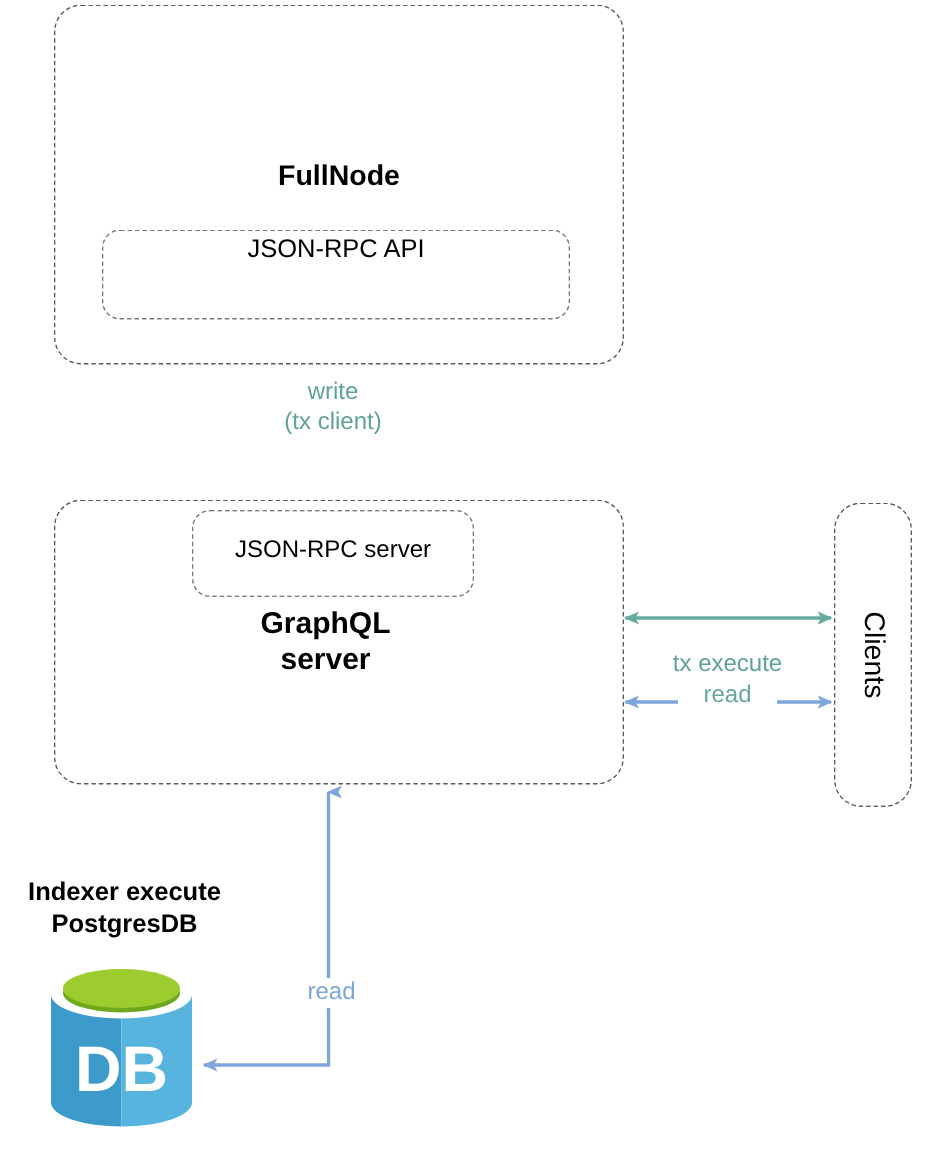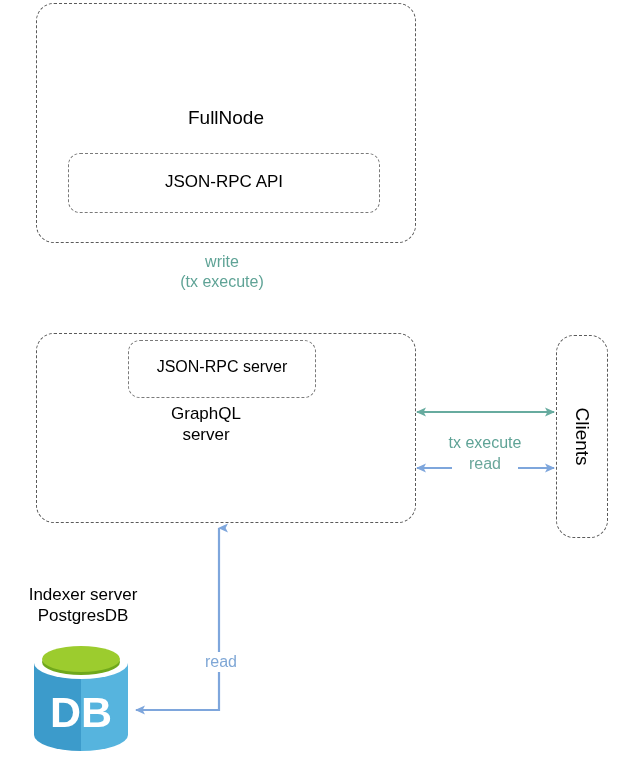--- a/index.html
+++ b/index.html
@@ -36,37 +36,37 @@
     border-radius: 12px;
     background: transparent;
   }
   .lbl {
     position: absolute;
     color: #000000;
     text-align: center;
     line-height: 1.22;
     white-space: pre;
   }
-  .lbl-bold { font-weight: normal; }
+  .lbl-bold { font-weight: bold; }
   .arrow-lbl {
     position: absolute;
     text-align: center;
     line-height: 1.25;
     white-space: pre;
     background: #ffffff;
   }
   #fullnode-box { left: 36px; top: 3px; width: 380px; height: 240px; }
   #fullnode-title { left: 36px; top: 106px; width: 380px; font-size: 19px; }
   #jsonrpc-api-box { left: 68px; top: 153px; width: 312px; height: 60px; }
-  #jsonrpc-api-label { left: 68px; top: 172px; width: 312px; font-size: 17px; }
+  #jsonrpc-api-label { left: 68px; top: 156px; width: 312px; font-size: 17px; }
 
   #graphql-box { left: 36px; top: 333px; width: 380px; height: 190px; }
   #jsonrpc-client-box { left: 128px; top: 340px; width: 188px; height: 58px; }
   #jsonrpc-client-label { left: 128px; top: 357px; width: 188px; font-size: 16px; }
-  #graphql-title { left: 112px; top: 404px; width: 188px; font-size: 17px; }
+  #graphql-title { left: 123px; top: 404px; width: 188px; font-size: 20px; }
 
   #clients-box { left: 556px; top: 335px; width: 52px; height: 203px; }
   #clients-title {
     left: 556px; top: 335px; width: 52px; height: 203px;
     display: flex; align-items: center; justify-content: center;
     font-size: 19px;
   }
   #clients-title span {
     transform: rotate(90deg);
     white-space: nowrap;
@@ -128,26 +128,26 @@
   <div class="node-box" id="graphql-box"></div>
   <div class="inner-box" id="jsonrpc-client-box"></div>
   <div class="lbl" id="jsonrpc-client-label">JSON-RPC server</div>
   <div class="lbl lbl-bold" id="graphql-title">GraphQL
 server</div>
 
   <div class="node-box" id="clients-box"></div>
   <div class="lbl" id="clients-title"><span>Clients</span></div>
 
   <div class="arrow-lbl" id="write-label">write
-(tx execute)</div>
+(tx client)</div>
   <div class="arrow-lbl" id="txexec-label">tx execute</div>
   <div class="arrow-lbl" id="read-clients-label">read</div>
   <div class="arrow-lbl" id="read-db-label">read</div>
 
-  <div class="lbl lbl-bold" id="indexer-title">Indexer server
+  <div class="lbl lbl-bold" id="indexer-title">Indexer execute
 PostgresDB</div>
 
   <svg id="db-icon" viewBox="0 0 102 112" xmlns="http://www.w3.org/2000/svg">
 
     <path d="M4,20 L4,92 A47,16 0 0 0 51,108 L51,20 Z" fill="#3C9BCB"></path>
 
     <path d="M51,20 L51,108 A47,16 0 0 0 98,92 L98,20 Z" fill="#56B4DE"></path>
 
     <ellipse cx="51" cy="20" rx="47" ry="16" fill="#ffffff"></ellipse>
 

